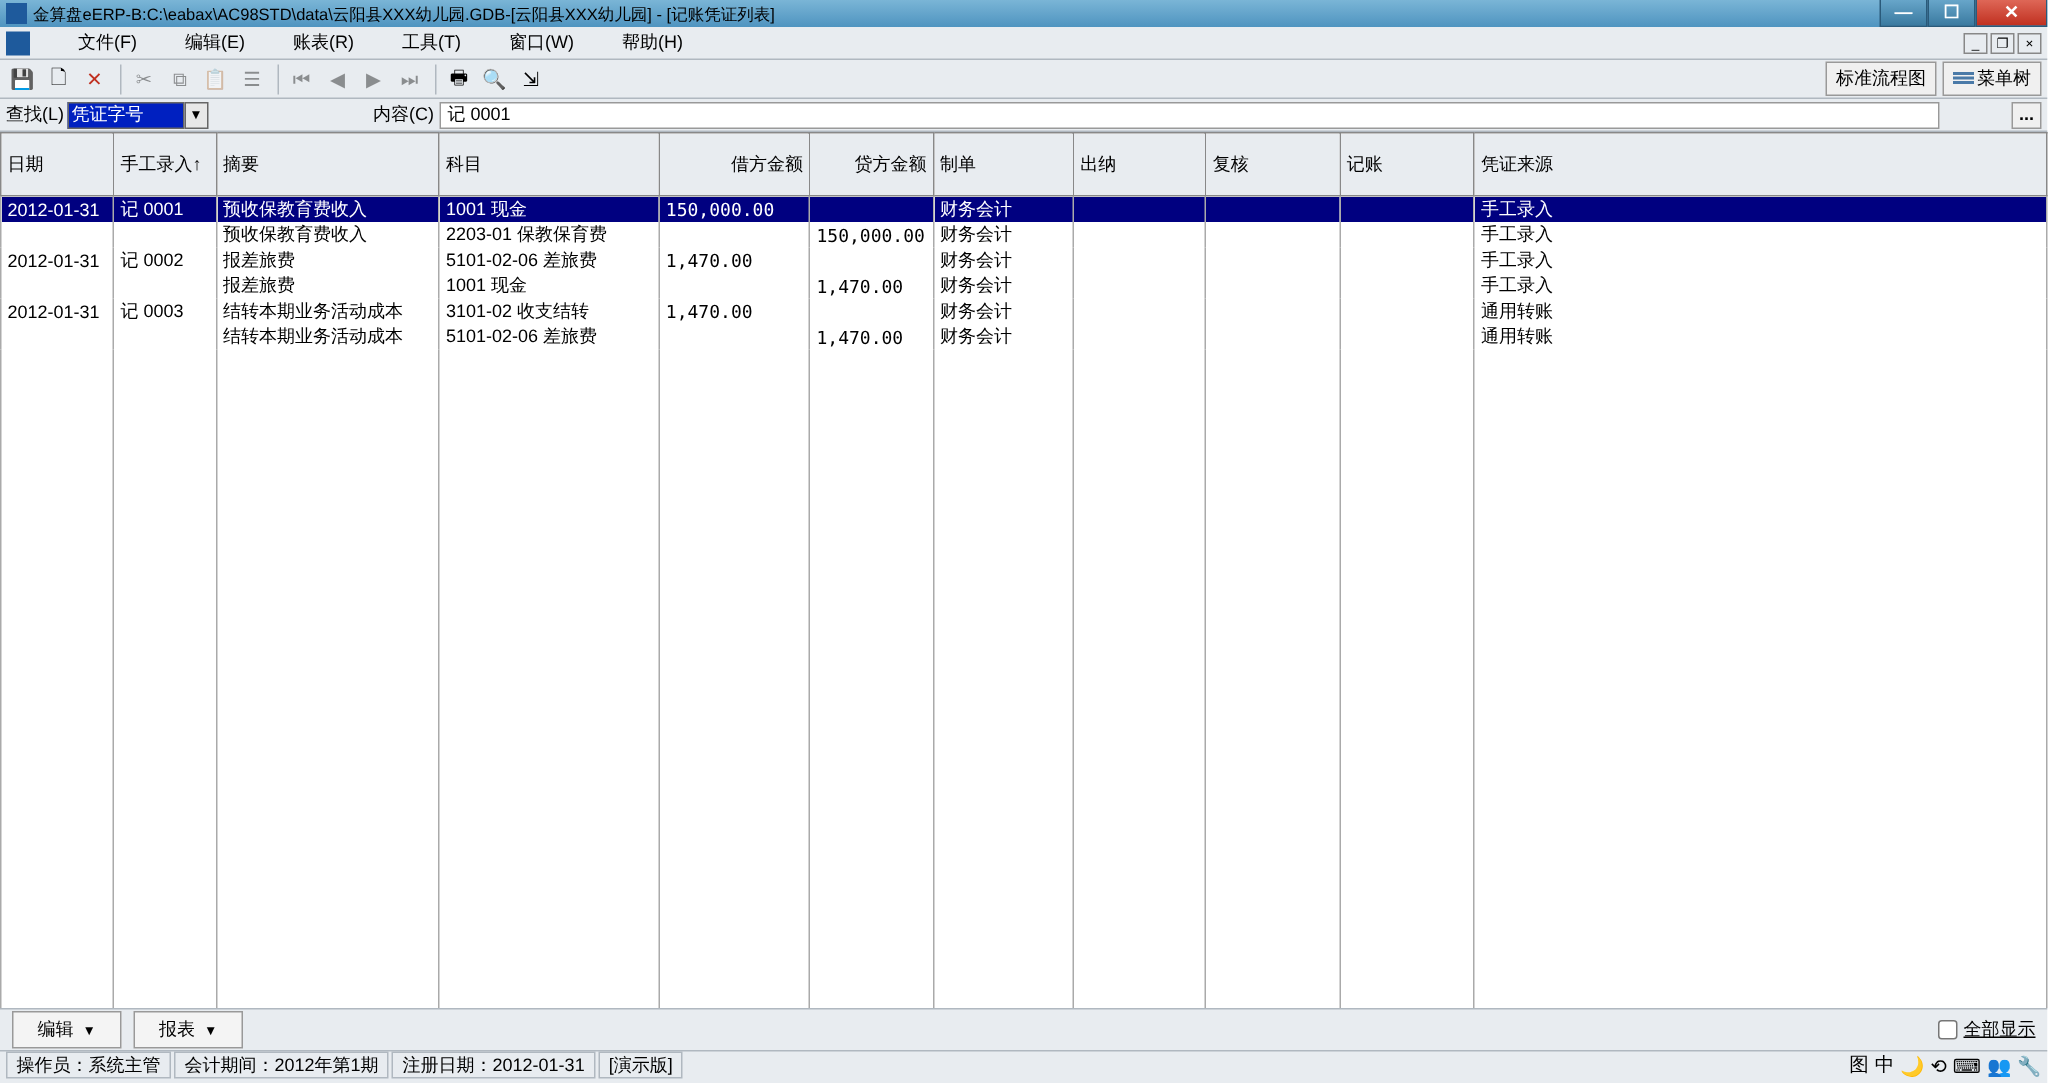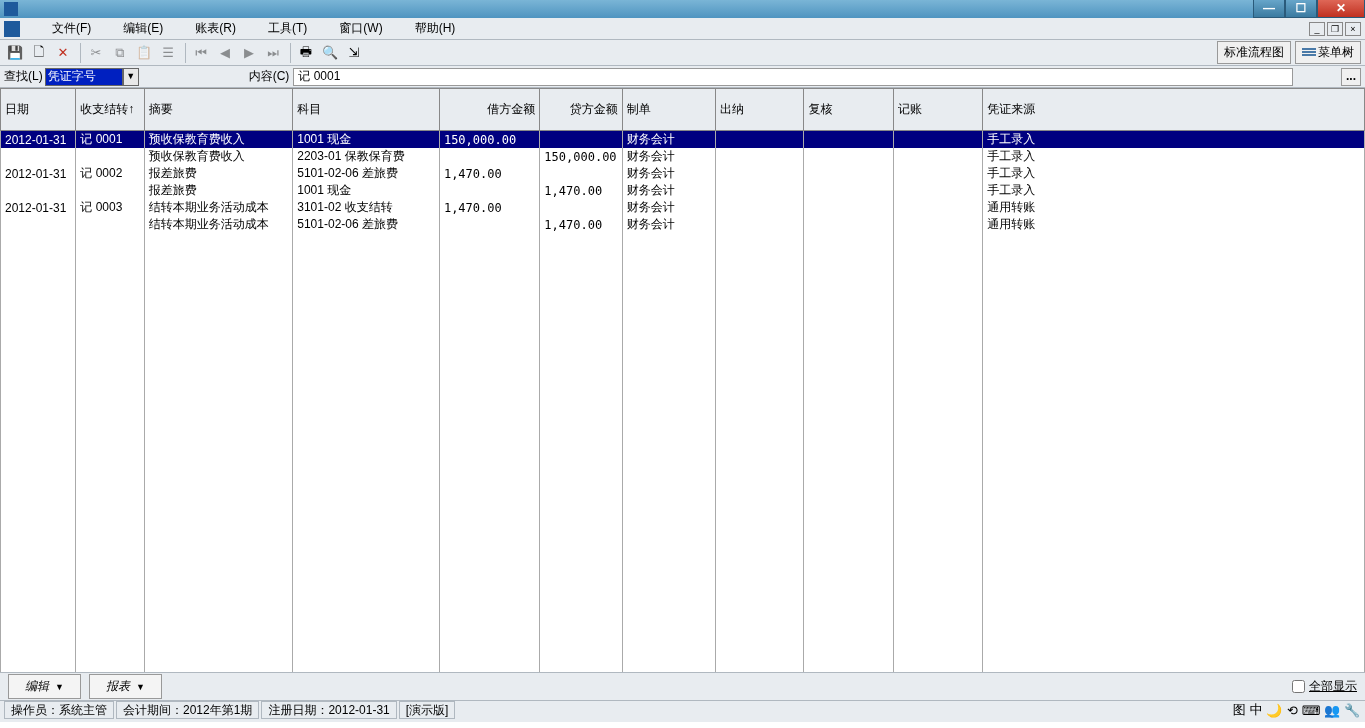--- a/index.html
+++ b/index.html
@@ -36,39 +36,40 @@
 
 .grid-area { height: 584px; overflow: auto; background: #fff; position: relative; }
 .grid { border-collapse: collapse; width: 100%; table-layout: fixed; }
 .grid th { background: #e8ecf0; border: 1px solid #888; height: 20px; text-align: left; padding: 12px 4px; font-weight: normal; position: sticky; top: 0; }
 .grid td { border-left: 1px solid #aaa; border-right: 1px solid #aaa; height: 16px; padding: 0 4px; white-space: nowrap; overflow: hidden; }
 .grid td.num { text-align: left; font-family: monospace; }
 .grid tr.sel td { background: #000080; color: #fff; }
 .grid-fill td { border-bottom: none; }
 
 .footerbar { height: 28px; background: #e8ecf0; border-top: 1px solid #b0b8c0; display: flex; align-items: center; padding: 0 8px; }
-.footerbar .fbtn { border: 1px solid #999; background: #f4f4f4; padding: 3px 16px; margin-right: 8px; cursor: pointer; font-style: italic; }
+.footerbar .fbtn { border: 1px solid #999; background: #f4f4f4; padding: 3px 16px; margin-right: 8px; cursor: pointer; }
 .footerbar .fbtn .arrow { font-size: 9px; margin-left: 6px; }
 .footerbar .chk { margin-left: auto; display: flex; align-items: center; text-decoration: underline; }
 .footerbar .chk input { margin-right: 4px; }
 
 .statusbar { height: 22px; background: #e8ecf0; border-top: 1px solid #b0b8c0; display: flex; align-items: flex-start; padding: 0 4px; }
 .statusbar .cell { border: 1px solid #b0b8c0; padding: 1px 6px; margin-right: 2px; height: 18px; display: flex; align-items: center; }
 .statusbar .tray { margin-left: auto; display: flex; align-items: center; gap: 4px; }
 .statusbar .tray span { font-size: 13px; cursor: pointer; }
 
 .col-date{width:75px}.col-vno{width:68px}.col-summary{width:148px}.col-subject{width:146px}
 .col-debit{width:100px}.col-credit{width:82px}.col-maker{width:93px}.col-cashier{width:88px}
 .col-review{width:89px}.col-post{width:89px}.col-source{width:380px}
 </style>
 </head>
 <body>
 
 <div class="titlebar">
   <span class="icon"></span>
+  <span class="title-text">金算盘eERP-B:C:\eabax\AC98STD\data\云阳县XXX幼儿园.GDB-[云阳县XXX幼儿园] - [记账凭证列表]</span>
   <div class="win-buttons">
     <div class="win-btn">—</div>
     <div class="win-btn">☐</div>
     <div class="win-btn close">✕</div>
   </div>
 </div>
 
 <div class="menubar">
   <span class="app-icon"></span>
   <span class="menu-item">文件(F)</span>
@@ -132,21 +133,21 @@
         <col class="col-credit">
         <col class="col-maker">
         <col class="col-cashier">
 <col class="col-review">
         <col class="col-post">
         <col class="col-source">
 </colgroup>
 <thead>
         <tr>
 <th>日期</th>
-<th>收支结转↑</th>
+<th>手工录入↑</th>
 <th>摘要</th>
 <th>科目</th>
 <th style="text-align:right">借方金额</th>
 <th style="text-align:right">贷方金额</th>
 <th>制单</th>
 <th>出纳</th>
 <th>复核</th>
 <th>记账</th>
 <th>凭证来源</th>
 </tr>

